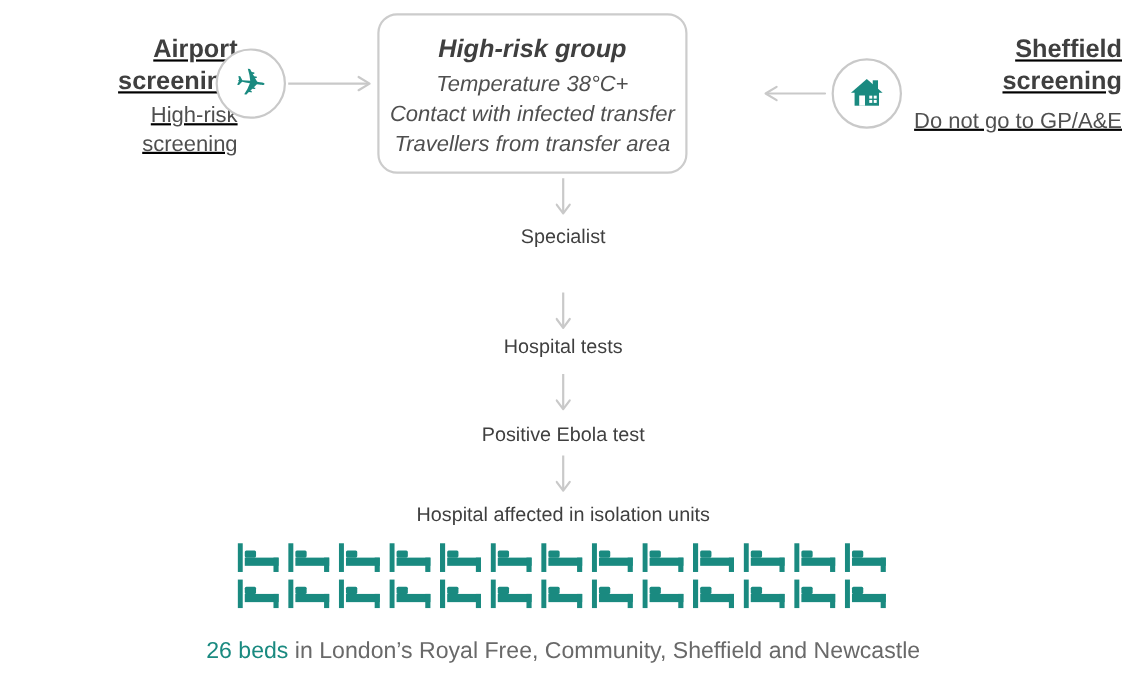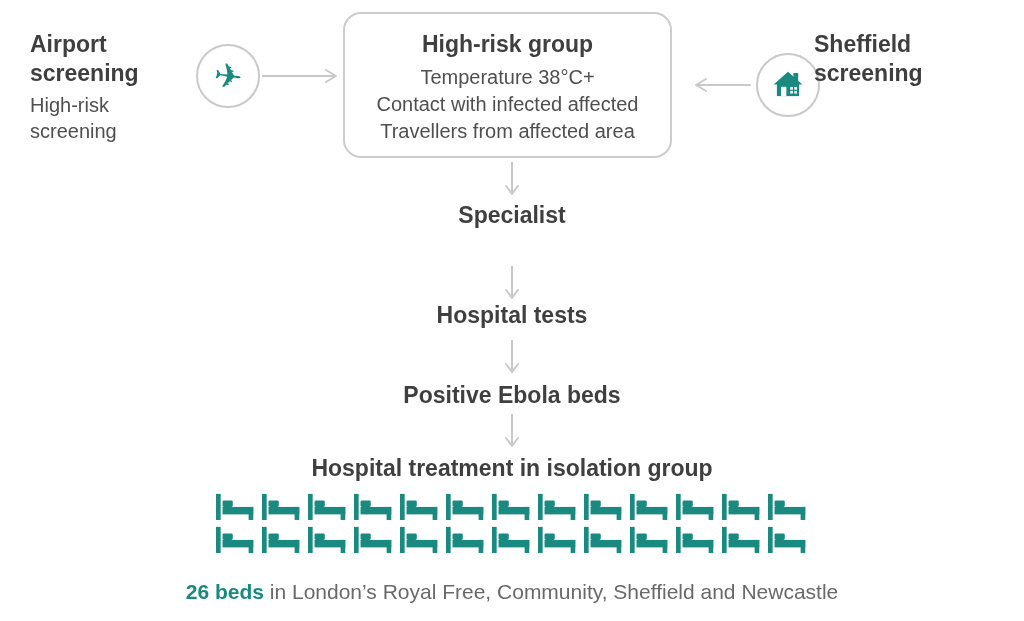--- a/index.html
+++ b/index.html
@@ -12,21 +12,21 @@
   }
   html,body{margin:0;padding:0;background:#fff;}
   .stage{
     position:relative;
     width:1024px;height:621px;
     background:#fff;
     font-family:"Liberation Sans", sans-serif;
     overflow:hidden;
   }
   .abs{position:absolute;}
-  .center{text-align:left;}
+  .center{text-align:right;text-decoration:underline;}
   .bold-title{
     font-size:23px;font-weight:bold;color:var(--heading);line-height:29px;
   }
   .sub-text{
     font-size:20px;color:var(--body);line-height:27px;
   }
   
   .airport-block{left:30px;top:30px;width:186px;}
   .airport-block .sub-text{margin-top:4px;line-height:26px;}
   
@@ -38,38 +38,38 @@
   .plane-circle{left:196px;top:44px;}
   .house-circle{left:756px;top:53px;}
   .plane-glyph{
     font-family:"DejaVu Sans", sans-serif;
     font-size:34px;color:var(--teal);
     transform:rotate(8deg);
     line-height:1;
   }
   
   .hr-box{
-    left:343px;top:12px;width:329px;height:146px;
+    left:343px;top:12px;width:282px;height:146px;
     border:2px solid #CCCCCC;border-radius:18px;
     box-sizing:border-box;background:#fff;
-    padding-top:16px;text-align:center;
+    padding-top:16px;text-align:center;font-style:italic;
   }
   .hr-box .criteria{margin-top:5px;}
   
   .community-block{left:814px;top:30px;width:206px;}
   .community-block .sub-text{margin-top:9px;line-height:27px;white-space:nowrap;}
   
   .arrow-svg{display:block;}
   .arrow-svg line,.arrow-svg polyline{
     stroke:var(--line);stroke-width:2;fill:none;stroke-linecap:round;stroke-linejoin:round;
   }
   
   .flow-label{
     left:0;width:1024px;text-align:center;
-    font-size:23px;font-weight:bold;color:var(--heading);line-height:30px;
+    font-size:18px;font-weight:normal;color:var(--heading);line-height:30px;
   }
   .step1{top:200px;}
   .step2{top:300px;}
   .step3{top:380px;}
   .step4{top:453px;}
   .v1{left:505px;top:162px;}
   .v2{left:505px;top:266px;}
   .v3{left:505px;top:340px;}
   .v4{left:505px;top:414px;}
   
@@ -78,21 +78,21 @@
   .bed-icon{margin:0 2.5px;display:block;}
   .bed-icon rect{fill:var(--teal);}
   
   .house-icon .solid{fill:var(--teal);}
   .house-icon .cut{fill:#fff;}
   
   .beds-caption{
     left:0;top:580px;width:1024px;text-align:center;
     font-size:21px;color:var(--muted);
   }
-  .beds-caption strong{color:var(--teal);font-weight:bold;}
+  .beds-caption strong{color:var(--teal);font-weight:normal;}
 </style>
 </head>
 <body>
 
 <div class="stage">
 
   <div class="abs airport-block center">
     <div class="bold-title">
       <div>Airport</div>
       <div>screening</div>
@@ -109,22 +109,22 @@
 
   <svg class="abs arrow-svg" style="left:262px;top:67px;" width="80" height="18">
     <line x1="0" y1="9" x2="72" y2="9"></line>
     <polyline points="64,3 74,9 64,15"></polyline>
   </svg>
 
   <div class="abs hr-box">
     <div class="bold-title">High-risk group</div>
     <div class="sub-text criteria">
       <div>Temperature 38°C+</div>
-      <div>Contact with infected affected</div>
-      <div>Travellers from affected area</div>
+      <div>Contact with infected transfer</div>
+      <div>Travellers from transfer area</div>
     </div>
   </div>
 
   <svg class="abs arrow-svg" style="left:692px;top:76px;" width="60" height="18">
     <line x1="58" y1="9" x2="6" y2="9"></line>
     <polyline points="14,3 4,9 14,15"></polyline>
   </svg>
 
   <div class="abs icon-circle house-circle">
     <svg class="house-icon" viewBox="0 0 24 24" width="36" height="36" aria-hidden="true">
@@ -138,20 +138,21 @@
       <rect class="cut" x="16.2" y="15.9" width="1.8" height="1.8"></rect>
     </svg>
   </div>
 
   <div class="abs community-block center">
     <div class="bold-title">
       <div>Sheffield</div>
       <div>screening</div>
     </div>
     <div class="sub-text">
+      <div>Do not go to GP/A&amp;E</div>
     </div>
   </div>
 
   <svg class="abs arrow-svg v1" width="14" height="40">
     <line x1="7" y1="0" x2="7" y2="30"></line>
     <polyline points="1,24 7,32 13,24"></polyline>
   </svg>
   <svg class="abs arrow-svg v2" width="14" height="40">
     <line x1="7" y1="0" x2="7" y2="30"></line>
     <polyline points="1,24 7,32 13,24"></polyline>
@@ -162,22 +163,22 @@
   </svg>
   <svg class="abs arrow-svg v4" width="14" height="40">
     <line x1="7" y1="0" x2="7" y2="30"></line>
     <polyline points="1,24 7,32 13,24"></polyline>
   </svg>
 
   <div class="abs flow-label step1">
     <div>Specialist</div>
   </div>
   <div class="abs flow-label step2">Hospital tests</div>
-  <div class="abs flow-label step3">Positive Ebola beds</div>
-  <div class="abs flow-label step4">Hospital treatment in isolation group</div>
+  <div class="abs flow-label step3">Positive Ebola test</div>
+  <div class="abs flow-label step4">Hospital affected in isolation units</div>
 
   <div class="abs beds-grid">
       <div class="bed-row">
         <svg class="bed-icon" viewBox="0 0 44 30" width="41" height="28" aria-hidden="true">
     <rect x="0" y="2" width="5" height="28"></rect>
     <rect x="7" y="9" width="11" height="7" rx="1.5"></rect>
     <rect x="7" y="16" width="33" height="8"></rect>
     <rect x="35" y="16" width="5" height="14"></rect>
   </svg>
         <svg class="bed-icon" viewBox="0 0 44 30" width="41" height="28" aria-hidden="true">

